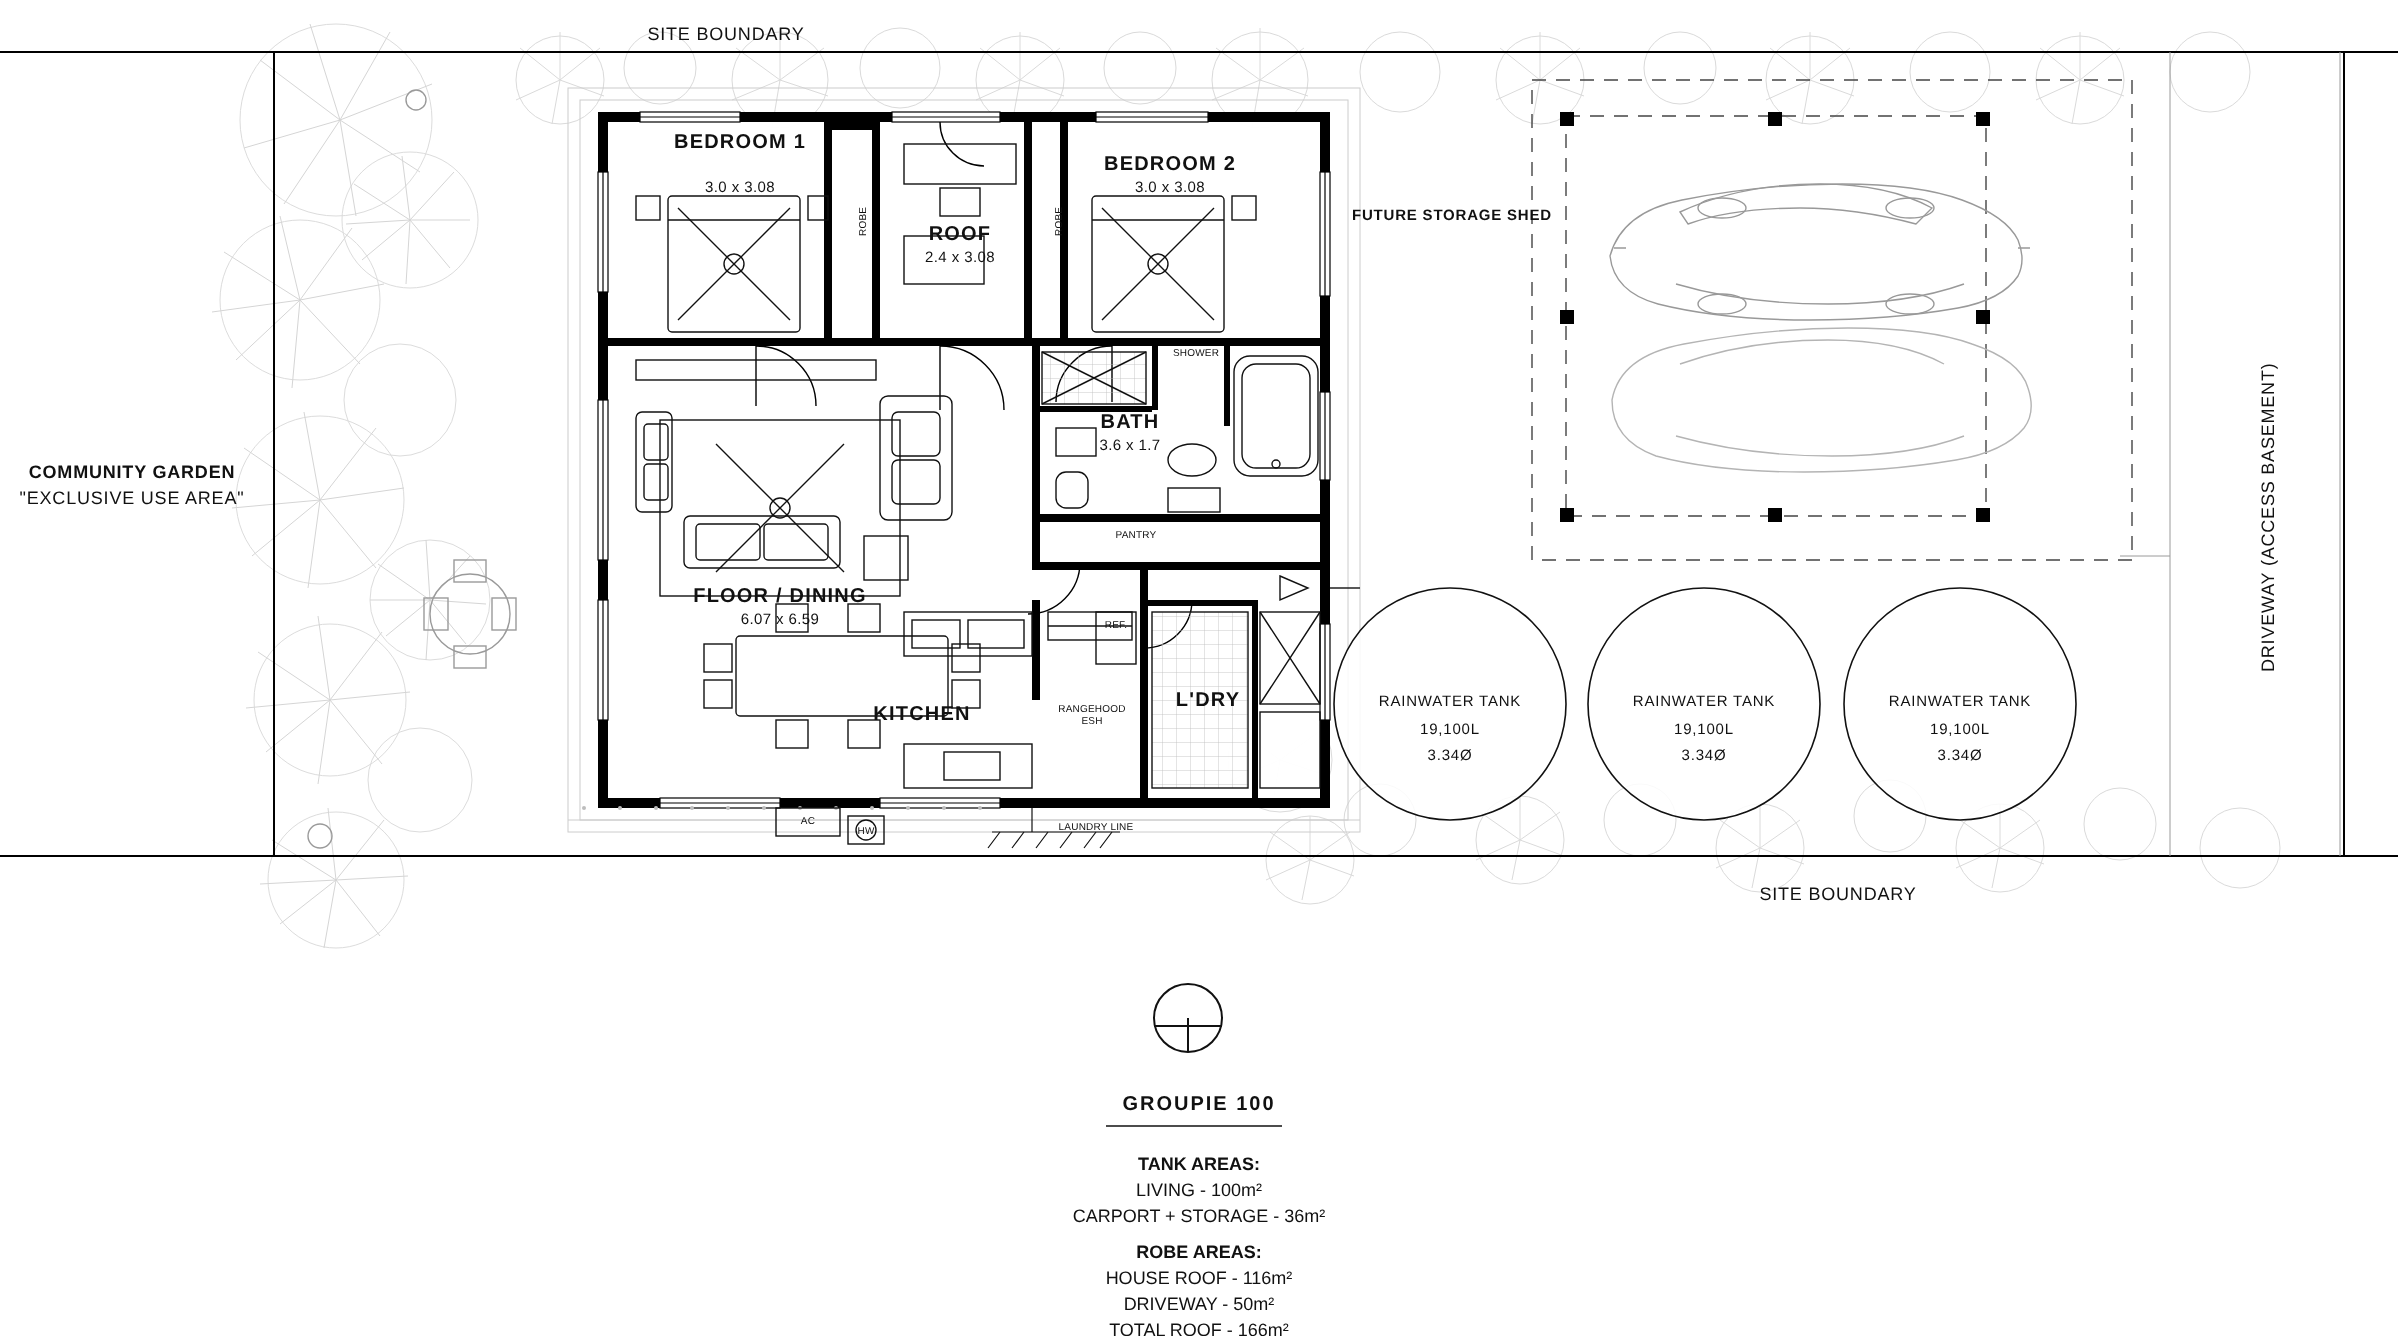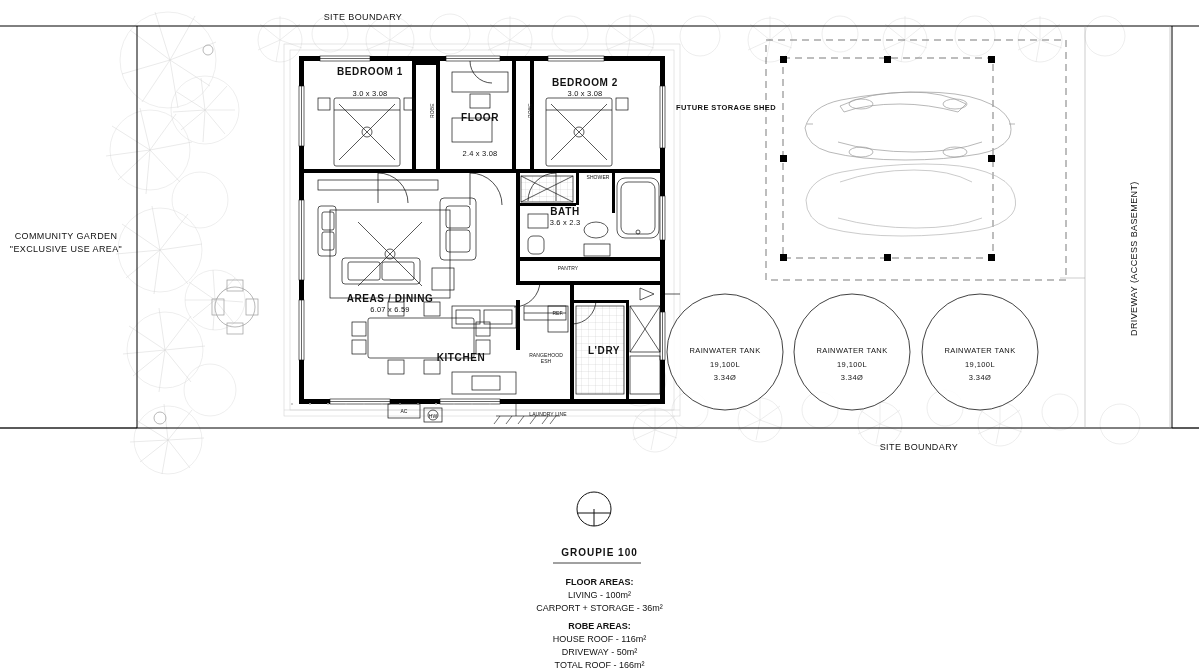--- a/index.html
+++ b/index.html
@@ -415,40 +415,40 @@
     <circle cx="594" cy="509" r="17"></circle>
     <line x1="577" y1="513" x2="611" y2="513"></line>
     <line x1="594" y1="509" x2="594" y2="526"></line>
   </g>
   <line x1="553" y1="563" x2="641" y2="563" stroke="#111" stroke-width="0.8"></line>
 </svg>
 
 <div class="lbl center" style="left:363px; top:12px;">SITE BOUNDARY</div>
 <div class="lbl center" style="left:919px; top:442px;">SITE BOUNDARY</div>
 
-<div class="lbl center" style="left:66px; top:231px;">COMMUNITY GARDEN</div>
+<div class="lbl center" style="left:66px; top:231px;font-weight:bold;">COMMUNITY GARDEN</div>
 <div class="lbl center" style="left:66px; top:244px;">"EXCLUSIVE USE AREA"</div>
 
 <div class="lbl rot" style="left:1129px; top:336px; transform: rotate(-90deg); transform-origin: 0 0;">DRIVEWAY (ACCESS BASEMENT)</div>
 
 <div class="lbl sm" style="left:676px; top:103px;font-weight:bold;">FUTURE STORAGE SHED</div>
 
 <div class="lbl center room-name" style="left:370px; top:66px;">BEDROOM 1</div>
 <div class="lbl center room-dim" style="left:370px; top:89px;">3.0 x 3.08</div>
 
 <div class="lbl center room-name" style="left:585px; top:77px;">BEDROOM 2</div>
 <div class="lbl center room-dim" style="left:585px; top:89px;">3.0 x 3.08</div>
 
-<div class="lbl center room-name" style="left:480px; top:112px;">FLOOR</div>
-<div class="lbl center room-dim" style="left:480px; top:124px;margin-top:25px;">2.4 x 3.08</div>
+<div class="lbl center room-name" style="left:480px; top:112px;">ROOF</div>
+<div class="lbl center room-dim" style="left:480px; top:124px;">2.4 x 3.08</div>
 
 <div class="lbl center room-name" style="left:565px; top:206px;">BATH</div>
-<div class="lbl center room-dim" style="left:565px; top:218px;">3.6 x 2.3</div>
-
-<div class="lbl center room-name" style="left:390px; top:293px;">AREAS / DINING</div>
+<div class="lbl center room-dim" style="left:565px; top:218px;">3.6 x 1.7</div>
+
+<div class="lbl center room-name" style="left:390px; top:293px;">FLOOR / DINING</div>
 <div class="lbl center room-dim" style="left:390px; top:305px;">6.07 x 6.59</div>
 
 <div class="lbl center room-name" style="left:461px; top:352px;">KITCHEN</div>
 
 <div class="lbl center room-name" style="left:604px; top:345px;">L'DRY</div>
 
 <div class="lbl rot xtiny" style="left:429px; top:118px; transform: rotate(-90deg); transform-origin: 0 0;">ROBE</div>
 <div class="lbl rot xtiny" style="left:527px; top:118px; transform: rotate(-90deg); transform-origin: 0 0;">ROBE</div>
 <div class="lbl center xtiny" style="left:598px; top:174px;">SHOWER</div>
 <div class="lbl center xtiny" style="left:568px; top:265px;">PANTRY</div>
@@ -469,21 +469,21 @@
 
 <div class="lbl center sm" style="left:980px; top:346px;">RAINWATER TANK</div>
 <div class="lbl center sm" style="left:980px; top:360px;">19,100L</div>
 <div class="lbl center sm" style="left:980px; top:373px;">3.34Ø</div>
 
 <div class="footer" style="top:546px;">
   <div class="title">GROUPIE 100</div>
 </div>
 
 <div class="footer" style="top:576px;">
-  <div class="footer-head">FLOOR AREAS:</div>
+  <div class="footer-head">TANK AREAS:</div>
   <div>LIVING - 100m²</div>
   <div>CARPORT + STORAGE - 36m²</div>
 </div>
 
 <div class="footer" style="top:620px;">
   <div class="footer-head">ROBE AREAS:</div>
   <div>HOUSE ROOF - 116m²</div>
   <div>DRIVEWAY - 50m²</div>
   <div>TOTAL ROOF - 166m²</div>
 </div>

